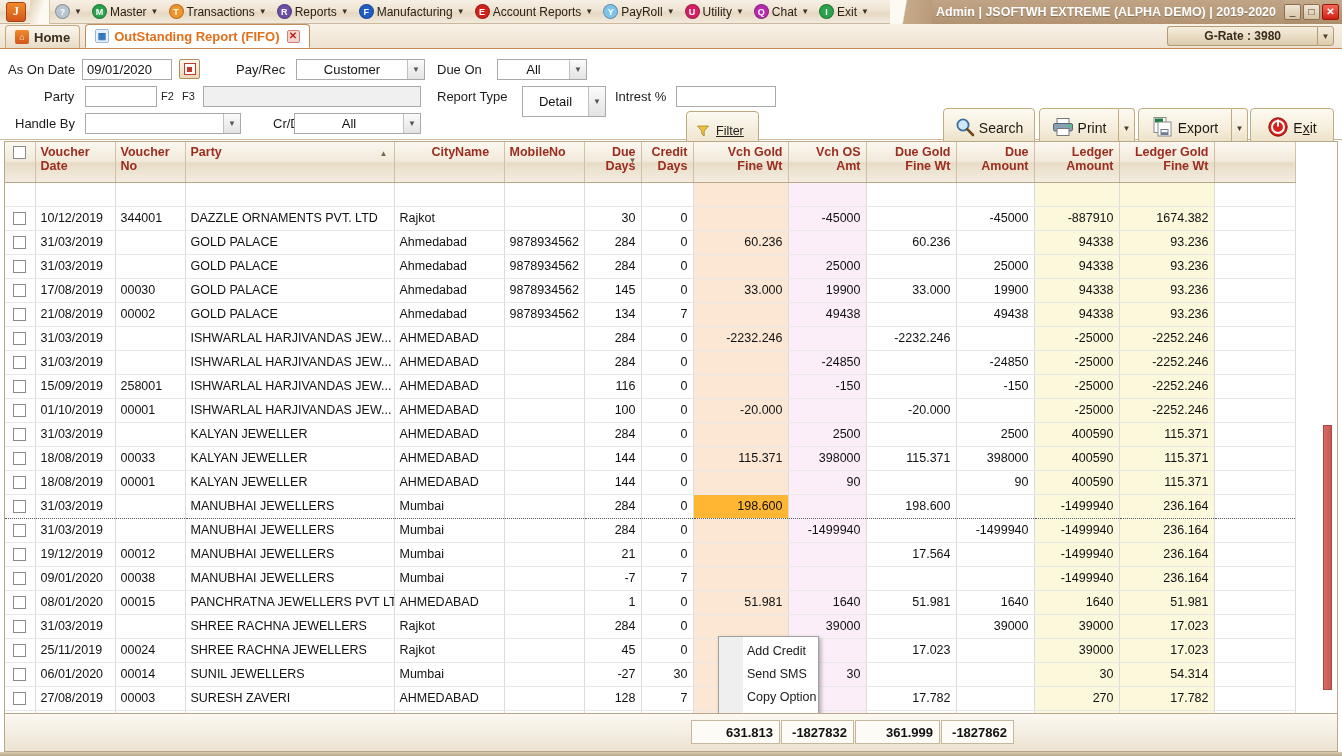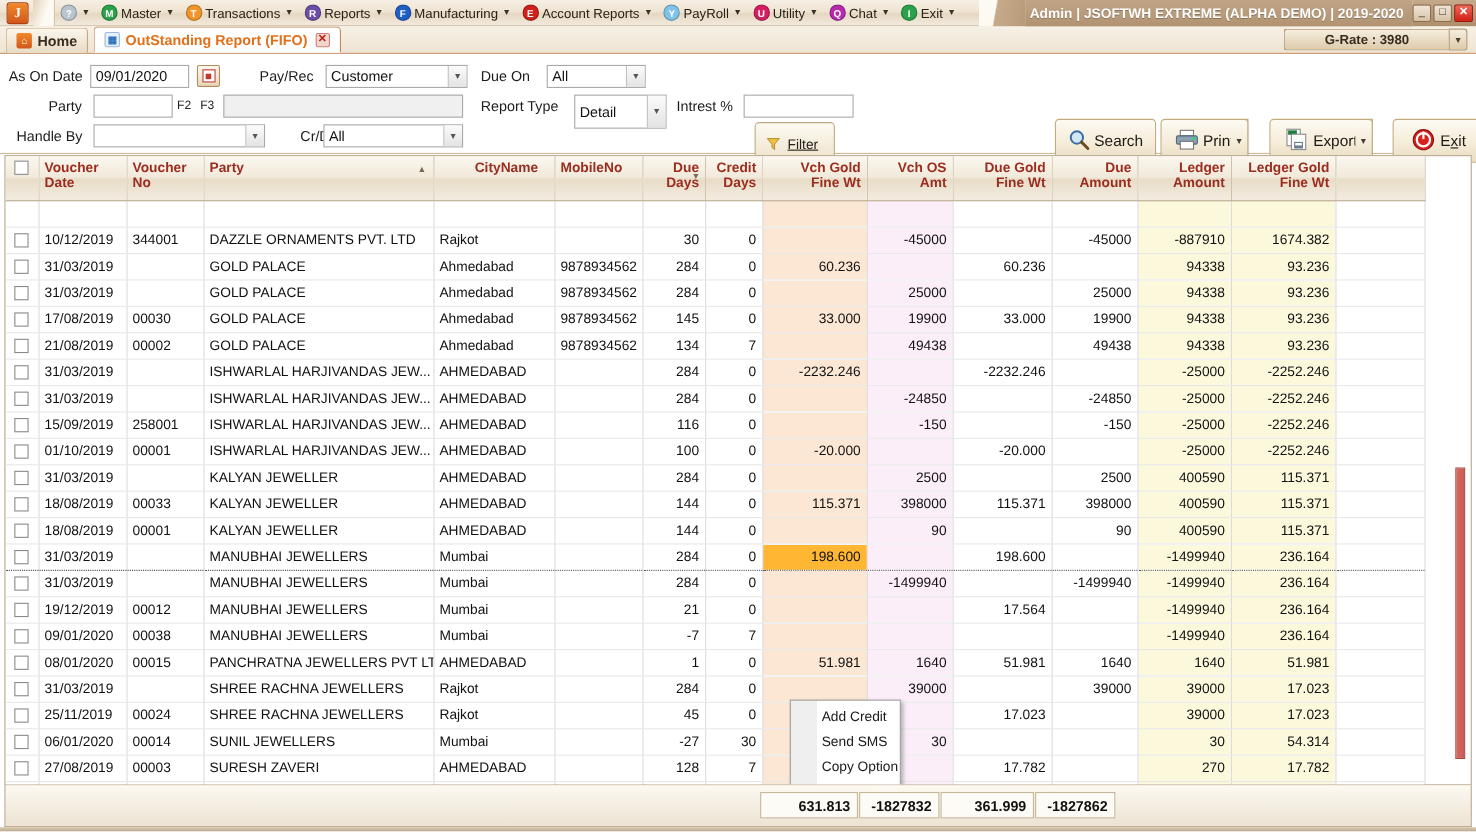--- a/index.html
+++ b/index.html
@@ -150,21 +150,21 @@
     display: flex; align-items: center;
     font-family: "Liberation Sans", sans-serif;
   }
   .tbox.gray { background: #f0f0f0; }
   .combo {
     position: absolute; background: #fff;
     border: 1px solid #a9a9a9;
     font-size: 13px; color: #111;
     display: flex; align-items: center;
   }
-  .combo .cval { flex: 1; padding: 0 4px; white-space: nowrap; overflow: hidden; }
+  .combo .cval { flex: 1; padding: 0 4px; white-space: nowrap; overflow: hidden; text-align: center; }
   .combo .cbtn {
     width: 17px; align-self: stretch;
     background: linear-gradient(to bottom,#fbfbfb,#e3e3e3);
     border-left: 1px solid #c0c0c0;
     display: flex; align-items: center; justify-content: center;
     font-size: 8px; color: #555;
   }
   .calbtn {
     position: absolute; width: 21px; height: 20px;
     border: 1px solid #b08d5d; border-radius: 2px;
@@ -187,21 +187,21 @@
     padding: 0 14px 0 10px; font-size: 12.5px; color: #23201a;
   }
   .funnel { width: 12px; height: 12px; position: relative; }
   .funnel svg { display:block; }
 
   .tbtn {
     position: absolute; height: 40px;
     border: 1px solid #c3ab80; border-radius: 4px;
     background: linear-gradient(to bottom,#fdfaf2 0%,#f6eedc 50%,#e9dcc0 100%);
     display: flex; align-items: center; justify-content: center; gap: 4px;
-    font-size: 14px; color: #1d1a14; padding: 0 10px; margin-left: 16px;
+    font-size: 14px; color: #1d1a14; padding: 0 10px;
   }
   .tbtn-split {
     position: absolute; height: 40px; width: 16px;
     border: 1px solid #c3ab80; border-left: none; border-radius: 0 4px 4px 0;
     background: linear-gradient(to bottom,#fdfaf2 0%,#f6eedc 50%,#e9dcc0 100%);
     display: flex; align-items: center; justify-content: center;
     font-size: 8px; color: #4a3c2a;
   }
   .u { text-decoration: underline; }
 

